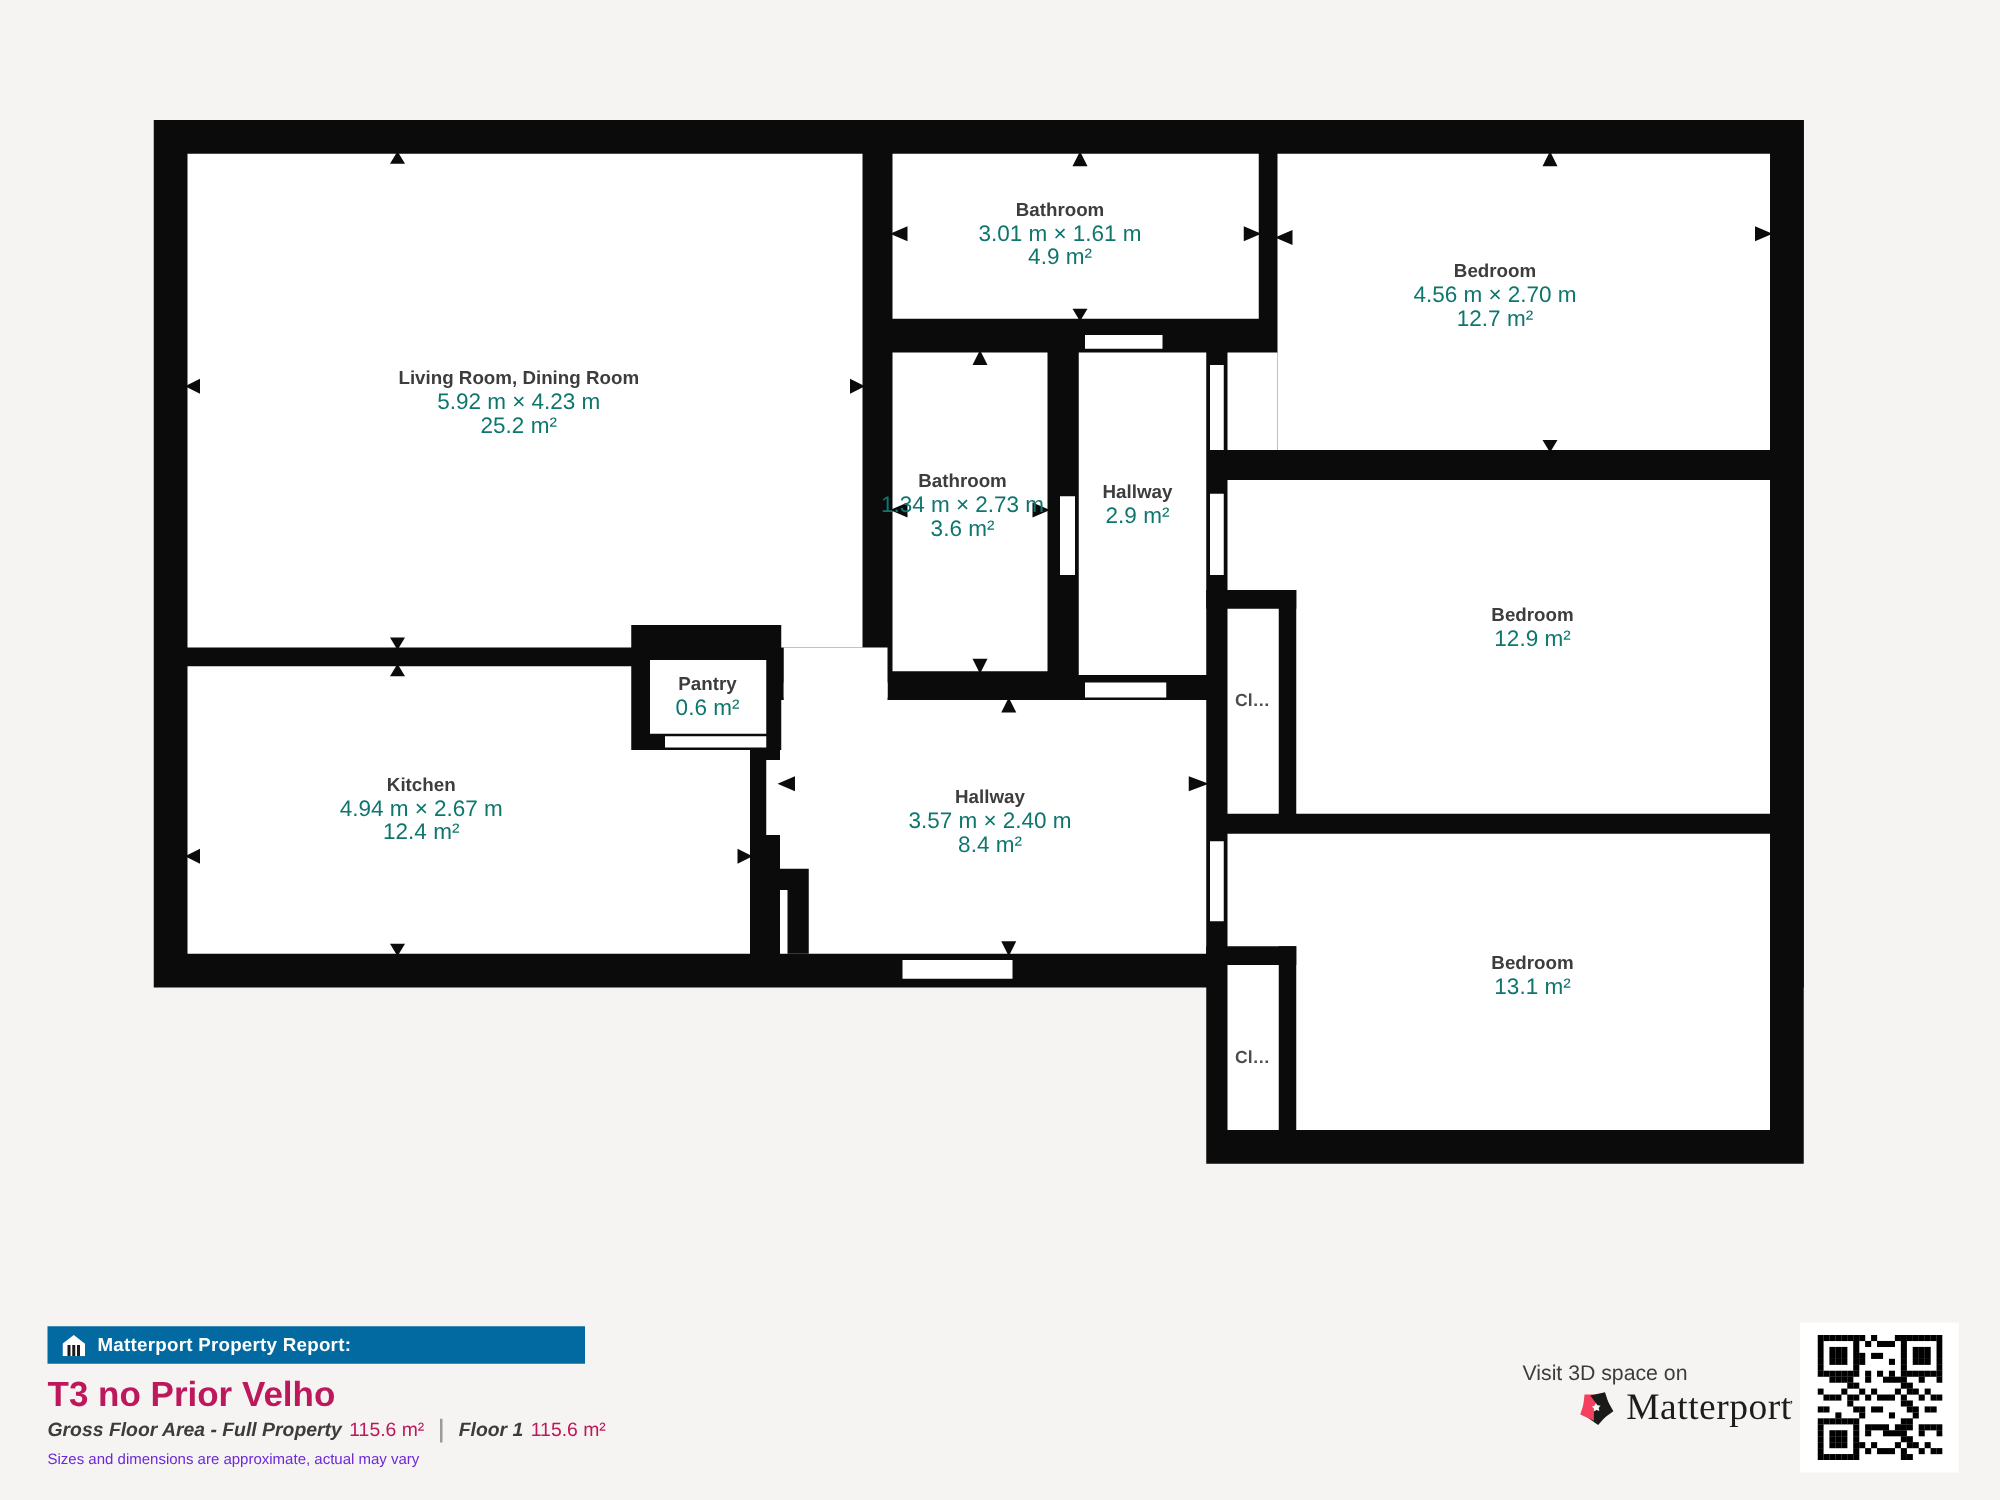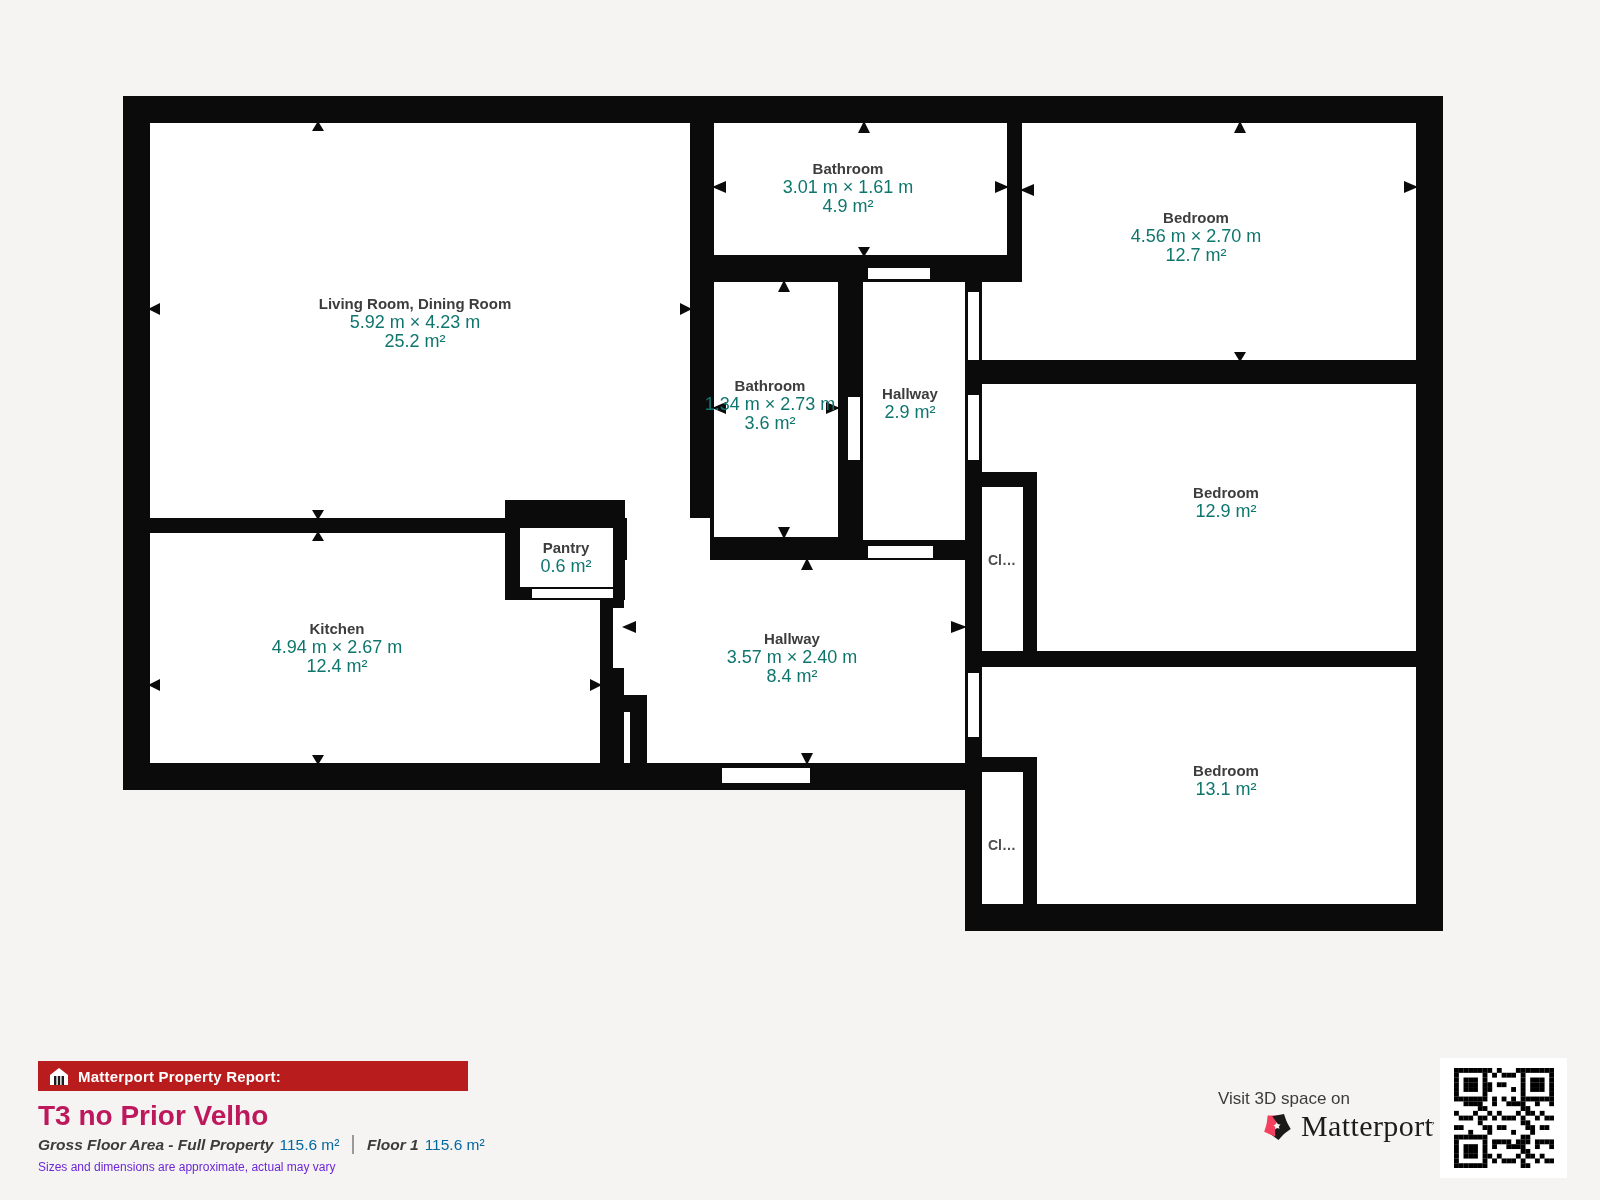--- a/index.html
+++ b/index.html
@@ -4,27 +4,27 @@
 <style>
   html,body{margin:0;padding:0;}
   .stage{position:relative;width:1600px;height:1200px;background:#f5f4f2;overflow:hidden;
          font-family:"Liberation Sans",sans-serif;}
   .plan{position:absolute;left:0;top:0;}
   .rlabel{position:absolute;transform:translate(-50%,-50%);text-align:center;white-space:nowrap;}
   .rlabel .nm{font-size:15px;font-weight:700;color:#3d3d3d;line-height:19px;}
   .rlabel .dm,.rlabel .ar{font-size:18px;font-weight:400;color:#0f766e;line-height:19px;}
   .rlabel div:empty{display:none;}
   .clabel{position:absolute;transform:translate(-50%,-50%);font-size:14px;font-weight:700;color:#4c4c4c;}
-  .fbar{position:absolute;left:38px;top:1061px;width:430px;height:30px;background:#b91c1c;
+  .fbar{position:absolute;left:38px;top:1061px;width:430px;height:30px;background:#0369a1;
         display:flex;align-items:center;gap:10px;padding-left:12px;box-sizing:border-box;}
   .fbar span{color:#fff;font-size:15px;font-weight:700;letter-spacing:.2px;}
   .ftitle{position:absolute;left:38px;top:1100px;font-size:28px;font-weight:700;color:#be185d;}
   .fstats{position:absolute;left:38px;top:1135px;font-size:15.5px;color:#3c3c3c;display:flex;align-items:center;}
   .fstats .b{font-weight:700;font-style:italic;}
-  .fstats .v{font-weight:400;margin-left:6px;color:#0369a1;}
+  .fstats .v{font-weight:400;margin-left:6px;color:#be185d;}
   .fstats .sep{display:inline-block;width:1.5px;height:19px;background:#9a9a9a;margin:0 13px;}
   .fnote{position:absolute;left:38px;top:1160px;font-size:12px;color:#6d28d9;}
   .visit{position:absolute;left:1218px;top:1089px;font-size:17px;color:#3c3c3c;}
   .brandrow{position:absolute;left:1261px;top:1109px;display:flex;align-items:center;gap:8px;}
   .wordmark{font-family:"Liberation Serif",serif;font-size:30px;font-weight:500;color:#1c1c1c;letter-spacing:.4px;}
   .tick{font-family:"Liberation Serif",serif;font-size:11px;color:#1c1c1c;position:relative;top:-7px;left:-2px;}
   .qrcard{position:absolute;left:1440px;top:1058px;width:127px;height:120px;background:#ffffff;}
   .qrcard svg{position:absolute;left:14px;top:10px;}
 </style>
 </head>

